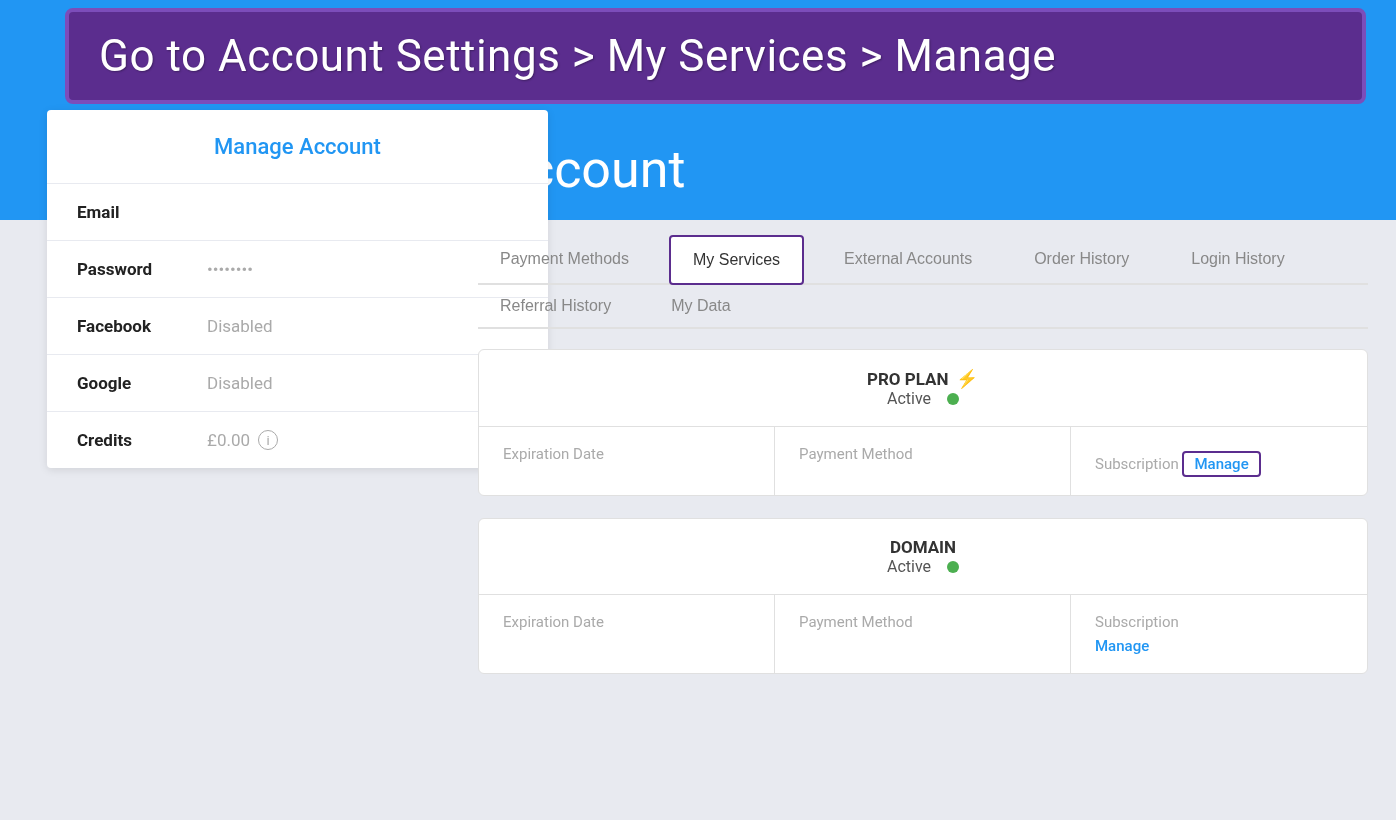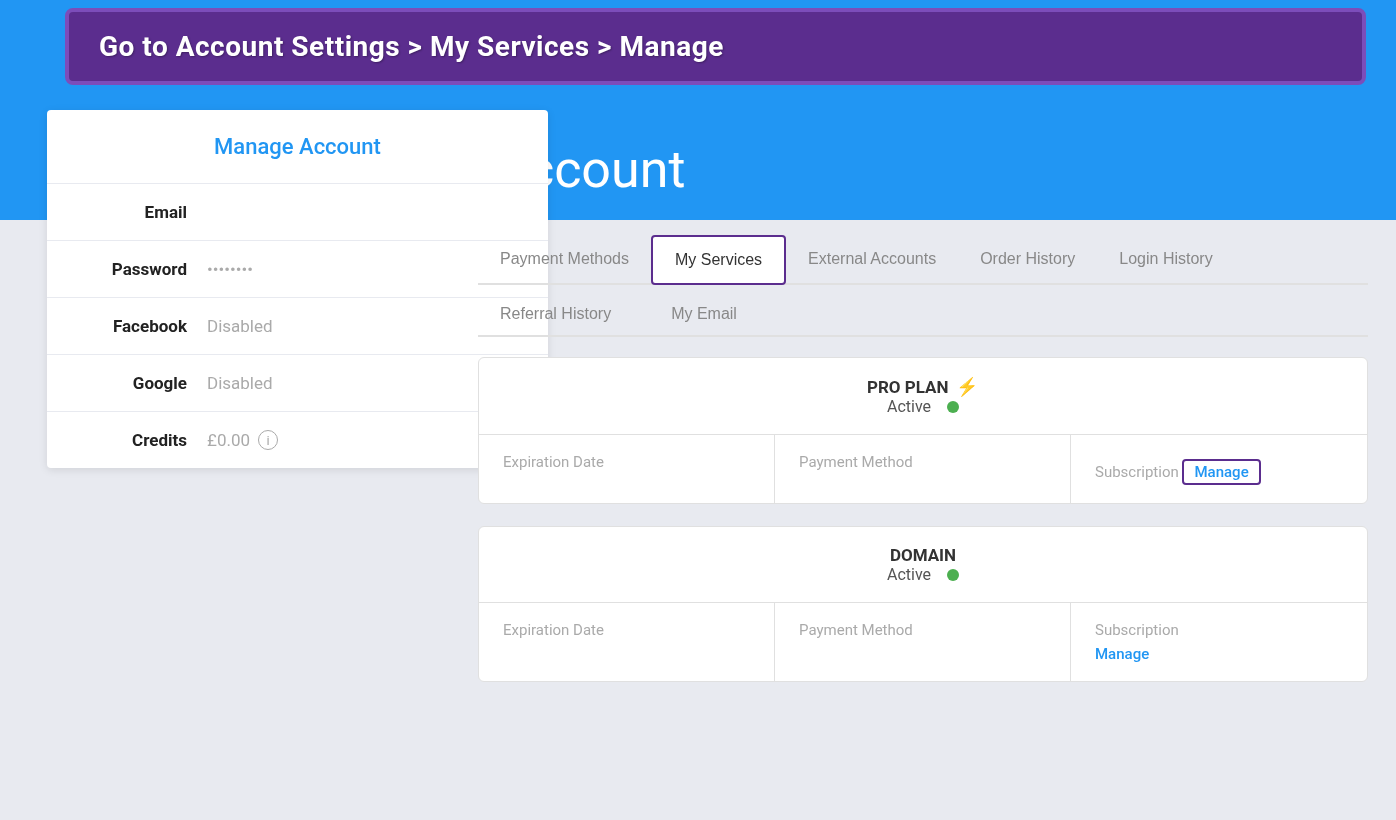--- a/index.html
+++ b/index.html
@@ -19,22 +19,22 @@
       border-radius: 8px;
       position: absolute;
       top: 8px;
       left: 65px;
       right: 30px;
       padding: 18px 30px;
       z-index: 10;
     }
     .top-banner-text {
       color: #fff;
-      font-size: 28px;
-      font-weight: 700;
+      font-size: 44px;
+      font-weight: 400;
       text-shadow: 1px 1px 2px rgba(0,0,0,0.3);
       letter-spacing: 0.5px;
     }
 
     
     .header-bar {
       background: #2196f3;
       position: absolute;
       top: 0;
       left: 0;
@@ -73,21 +73,20 @@
       font-size: 22px;
       font-weight: 500;
       text-decoration: none;
       cursor: pointer;
     }
     .sidebar-row {
       display: flex;
       align-items: center;
       padding: 18px 30px;
       border-bottom: 1px solid #e8eaf0;
-      text-align: right;
     }
     .sidebar-row:last-child {
       border-bottom: none;
     }
     .sidebar-label {
       font-weight: 700;
       font-size: 17px;
       color: #222;
       min-width: 110px;
     }
@@ -116,23 +115,23 @@
       top: 235px;
       left: 478px;
       right: 28px;
       z-index: 5;
     }
 
     
     .tabs-row-1 {
       display: flex;
       align-items: center;
-      gap: 0;
+      gap: 18px;
       border-bottom: 2px solid #e0e0e0;
-      margin-bottom: 8px;
+      margin-bottom: 0;
     }
     .tab {
       padding: 14px 22px;
       font-size: 16px;
       color: #888;
       cursor: pointer;
       white-space: nowrap;
       border: none;
       background: none;
       outline: none;
@@ -284,21 +283,21 @@
   <div class="tabs-row-1">
     <button class="tab">Payment Methods</button>
     <button class="tab active">My Services</button>
     <button class="tab">External Accounts</button>
     <button class="tab">Order History</button>
     <button class="tab">Login History</button>
   </div>
 
   <div class="tabs-row-2">
     <button class="tab2">Referral History</button>
-    <button class="tab2">My Email</button>
+    <button class="tab2">My Data</button>
   </div>
 
   <div class="service-card">
     <div class="service-card-header">
       <div class="service-card-title">
         <span>PRO PLAN</span>
         <span class="lightning-icon">⚡</span>
       </div>
       <div class="status-area">
         <span>Active</span>

